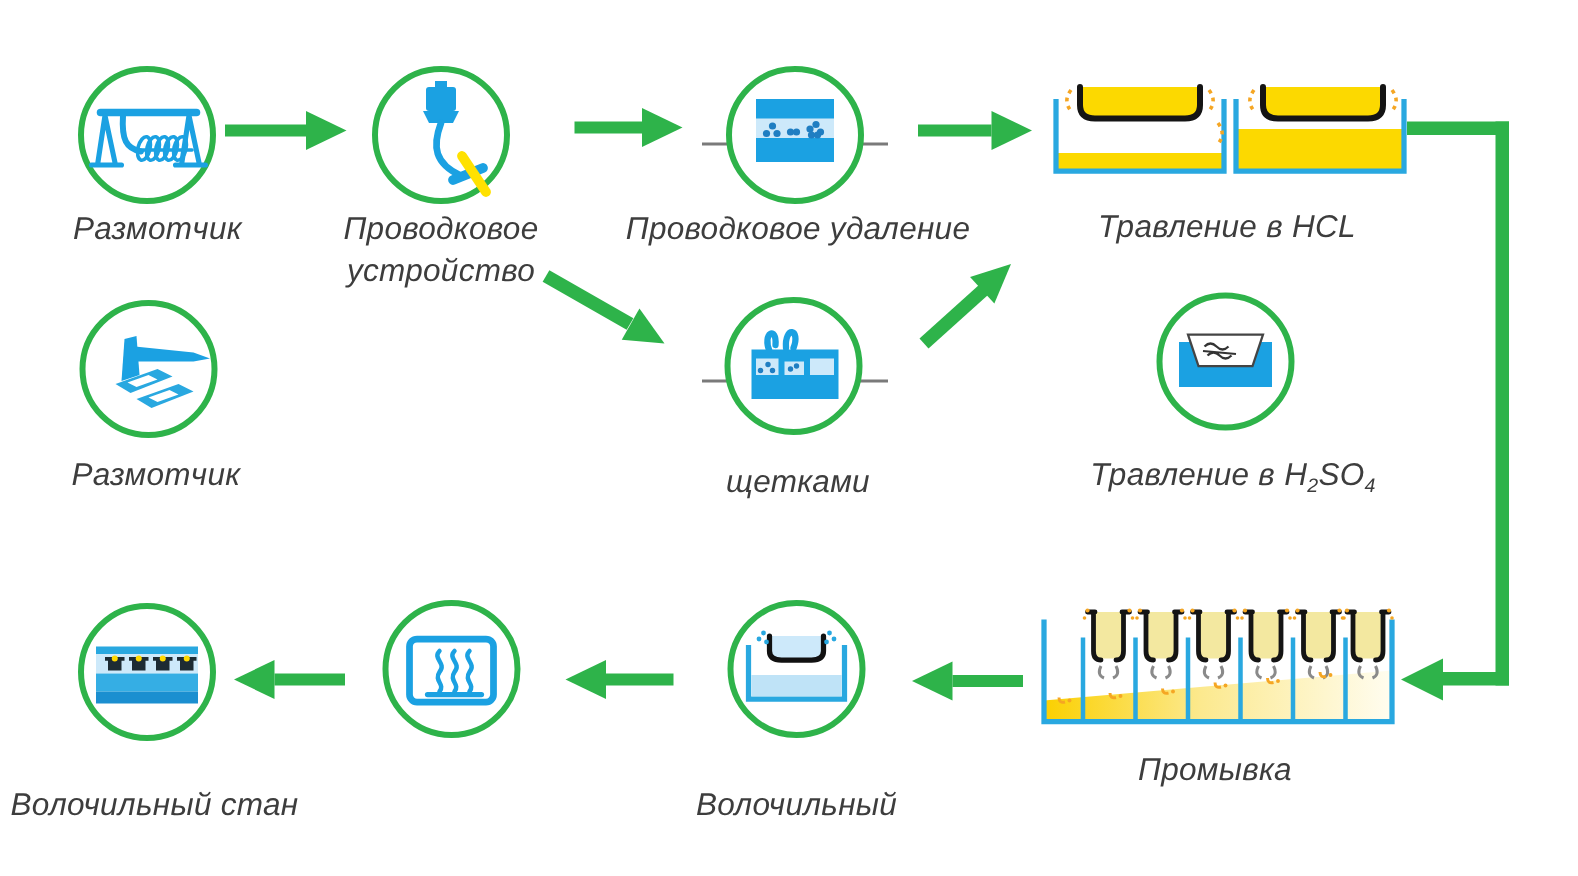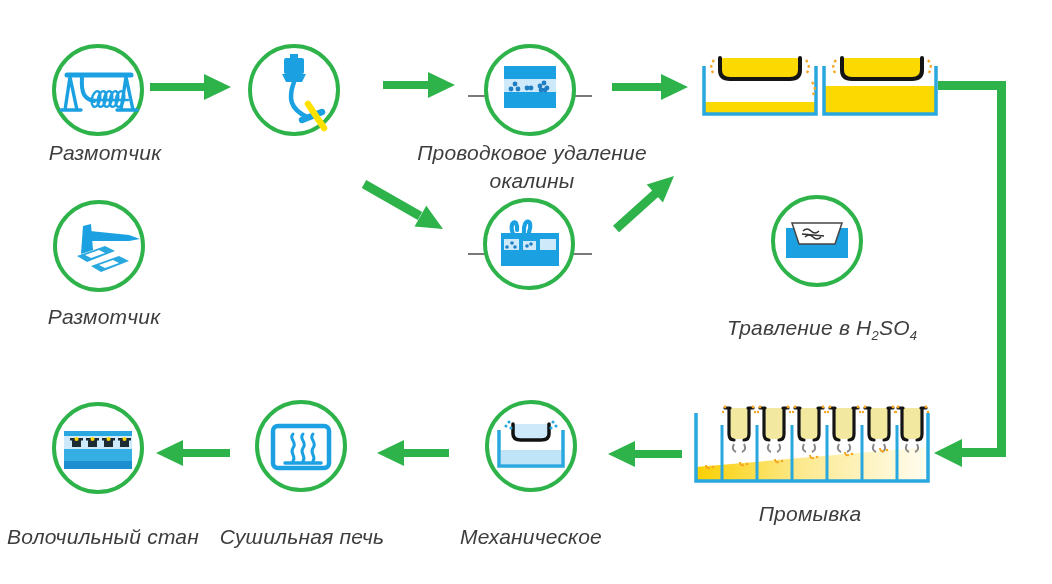--- a/index.html
+++ b/index.html
@@ -128,25 +128,27 @@
     <use href="#harcR" x="228" y="10"></use>
   </svg>
 
   <div class="conn" style="left:938px;top:81px;width:68px;height:9px;"></div>
   <div class="conn" style="left:997px;top:81px;width:9px;height:376px;"></div>
   <div class="conn" style="left:960px;top:448px;width:46px;height:9px;"></div>
   <div class="conn-head-l" style="left:934px;top:439px;"></div>
 
   <div class="lbl" style="left:105px;top:139px;">Размотчик</div>
   <div class="lbl" style="left:294px;top:139px;">
+    <div>Проводковое</div>
+    <div>устройство</div>
   </div>
   <div class="lbl" style="left:532px;top:139px;">
     <div>Проводковое удаление</div>
-    <div>окалины</div>
-  </div>
+  </div>
+  <div class="lbl" style="left:818px;top:138px;">Травление в HCL</div>
 
   <div class="node-circle" style="left:53px;top:200px;">
     <svg width="84" height="84" viewBox="0 0 84 84">
       <polygon points="26,22 34,20 36,46 24,50" fill="#1ba1e2"></polygon>
       <polygon points="33,27 72,31 83,35 72,37 33,37" fill="#1ba1e2"></polygon>
       <polygon points="20,52 48,42 58,47 30,58" fill="#29a8e0"></polygon>
       <polygon points="28,51 42,46 48,49 34,54" fill="#ffffff"></polygon>
       <polygon points="34,62 62,52 72,57 44,68" fill="#29a8e0"></polygon>
       <polygon points="42,61 56,56 62,59 48,64" fill="#ffffff"></polygon>
     </svg>
@@ -182,22 +184,23 @@
   <div class="node-circle" style="left:771px;top:195px;">
     <svg width="84" height="84" viewBox="0 0 84 84">
       <rect x="11" y="29" width="62" height="30" fill="#1ba1e2"></rect>
       <polygon points="17,24 67,24 60,45 24,45" fill="#ffffff" stroke="#444" stroke-width="1.5"></polygon>
       <path d="M28 32 q4 -4 8 0 t8 0 M30 38 q4 -4 8 0 t8 0 M27 35 l22 2" stroke="#333" stroke-width="1.5" fill="none"></path>
     </svg>
   </div>
 
   <div class="lbl" style="left:104px;top:303px;">Размотчик</div>
   <div class="lbl" style="left:532px;top:308px;">
-  </div>
-  <div class="lbl" style="left:822px;top:314px;">
+    <div>щетками</div>
+  </div>
+  <div class="lbl" style="left:822px;top:303px;">
     <span>Травление в H</span><sub>2</sub><span>SO</span><sub>4</sub>
   </div>
 
   <div class="node-circle" style="left:52px;top:402px;">
     <svg width="84" height="84" viewBox="0 0 84 84">
       <rect x="8" y="25" width="68" height="5" fill="#29a8e0"></rect>
       <rect x="8" y="30" width="68" height="13" fill="#cde9fa"></rect>
       <rect x="8" y="43" width="68" height="12" fill="#35aee4"></rect>
       <rect x="8" y="55" width="68" height="8" fill="#1b8fd0"></rect>
       <g>
@@ -292,17 +295,16 @@
     <use href="#wbasket" x="220"></use>
     <use href="#wmark" x="14" y="60"></use>
     <use href="#wmark" x="48" y="57"></use>
     <use href="#wmark" x="83" y="54"></use>
     <use href="#wmark" x="118" y="50"></use>
     <use href="#wmark" x="153" y="47"></use>
     <use href="#wmark" x="188" y="43"></use>
   </svg>
 
   <div class="lbl" style="left:103px;top:523px;">Волочильный стан</div>
-  <div class="lbl" style="left:302px;top:523px;">Сушильная печь</div>
-  <div class="lbl" style="left:531px;top:523px;">Механическое</div>
+  <div class="lbl" style="left:531px;top:523px;">Волочильный</div>
   <div class="lbl" style="left:810px;top:500px;">Промывка</div>
 
 </div>
 
 </body></html>

